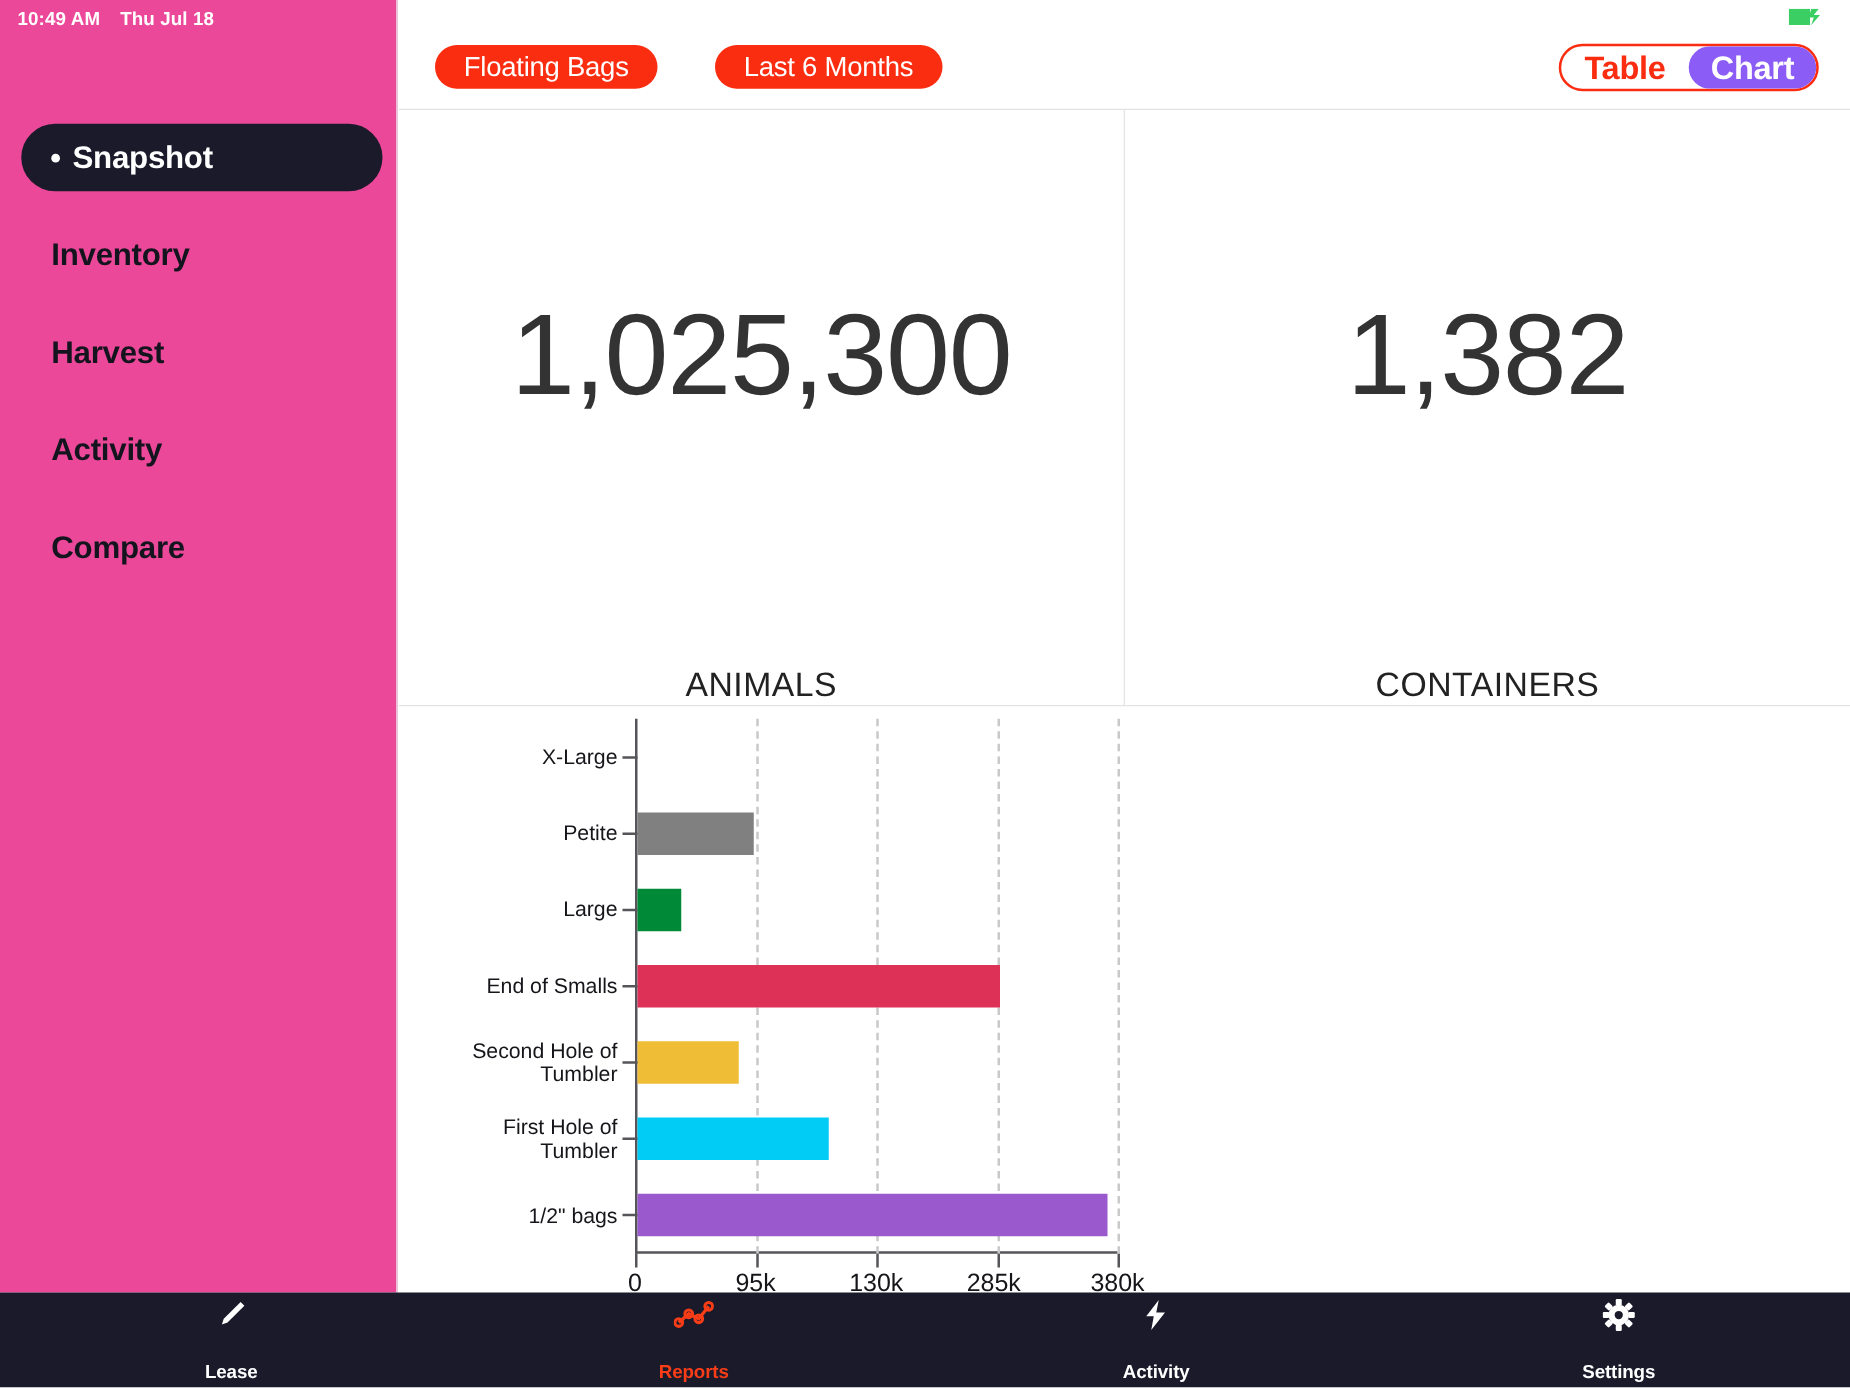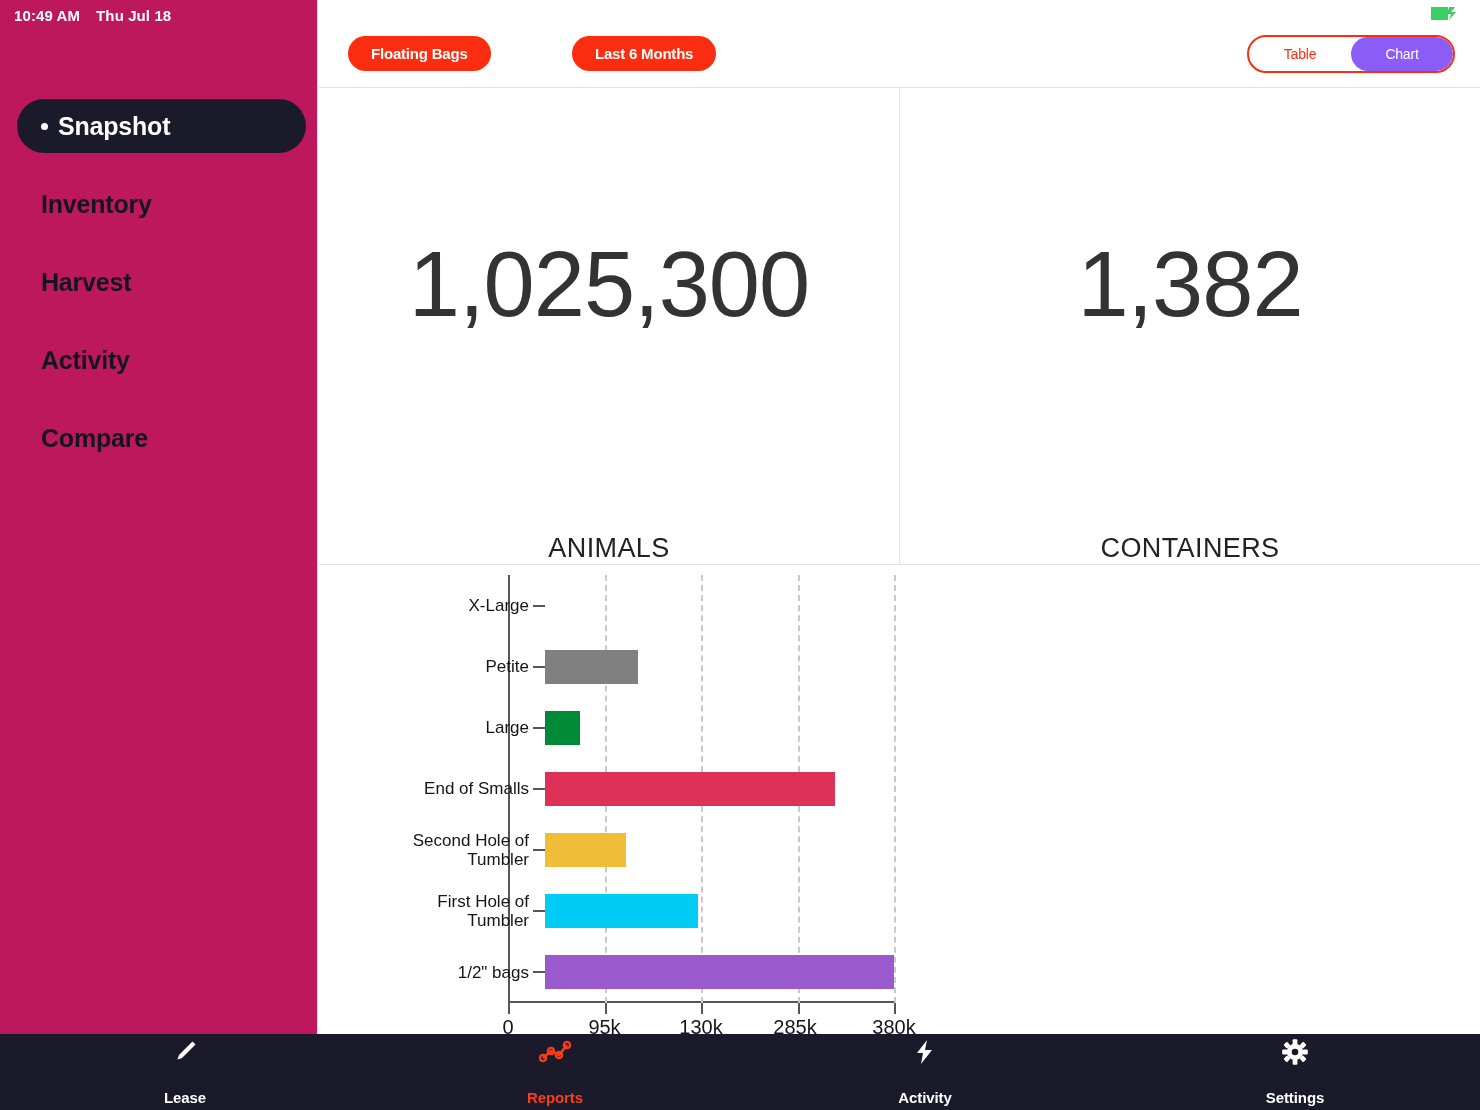--- a/index.html
+++ b/index.html
@@ -17,21 +17,21 @@
     height: 1110px;
     background: #ffffff;
   }
 
   
   .sidebar {
     position: absolute;
     left: 0; top: 0;
     width: 318px;
     height: 1034px;
-    background: #be185d;
+    background: #ec4899;
     border-right: 1px solid #e6e6e8;
   }
   .statusbar {
     position: absolute;
     left: 14px; top: 4px;
     width: 300px;
     height: 22px;
     display: flex;
     align-items: center;
     gap: 16px;
@@ -83,22 +83,22 @@
     height: 87px;
     background: #ffffff;
   }
   .pill {
     position: absolute;
     top: 36px;
     height: 35px;
     border-radius: 18px;
     background: #fb2d11;
     color: #ffffff;
-    font-size: 15px;
-    font-weight: 700;
+    font-size: 22px;
+    font-weight: 400;
     display: flex;
     align-items: center;
     justify-content: center;
     padding: 0 23px;
     cursor: pointer;
     letter-spacing: -0.2px;
   }
   .pill-filter-1 { left: 29px; }
   .pill-filter-2 { left: 253px; }
 
@@ -110,22 +110,22 @@
     border-radius: 19px;
     display: flex;
     overflow: hidden;
     background: #ffffff;
   }
   .seg {
     min-width: 102px;
     display: flex;
     align-items: center;
     justify-content: center;
-    font-size: 14px;
-    font-weight: 400;
+    font-size: 26px;
+    font-weight: 700;
     color: #fb2d11;
     cursor: pointer;
     letter-spacing: -0.2px;
     padding: 0 14px;
   }
   .seg.selected {
     background: #8b5cf6;
     color: #ffffff;
     border-radius: 19px;
   }
@@ -214,21 +214,20 @@
     height: 428px;
     border-left: 2px dashed #c9c9c9;
   }
   .rows {
     position: absolute;
     left: 2px; top: 0;
     width: 384px;
     height: 428px;
     display: flex;
     flex-direction: column;
-    padding-left: 35px;
   }
   .row {
     flex: 1 1 0;
     position: relative;
     display: flex;
     align-items: center;
   }
   .bar {
     height: 34px;
     border-radius: 0;

